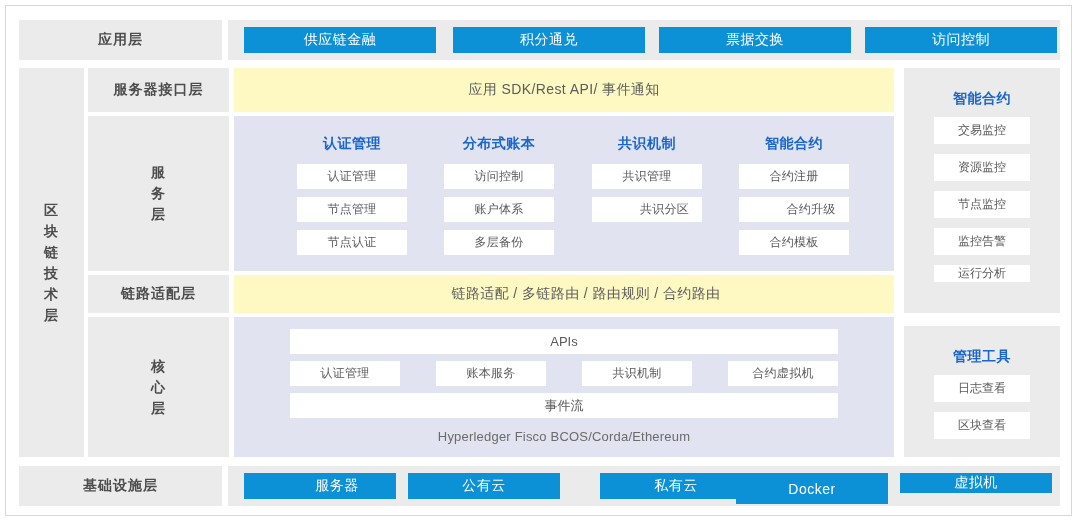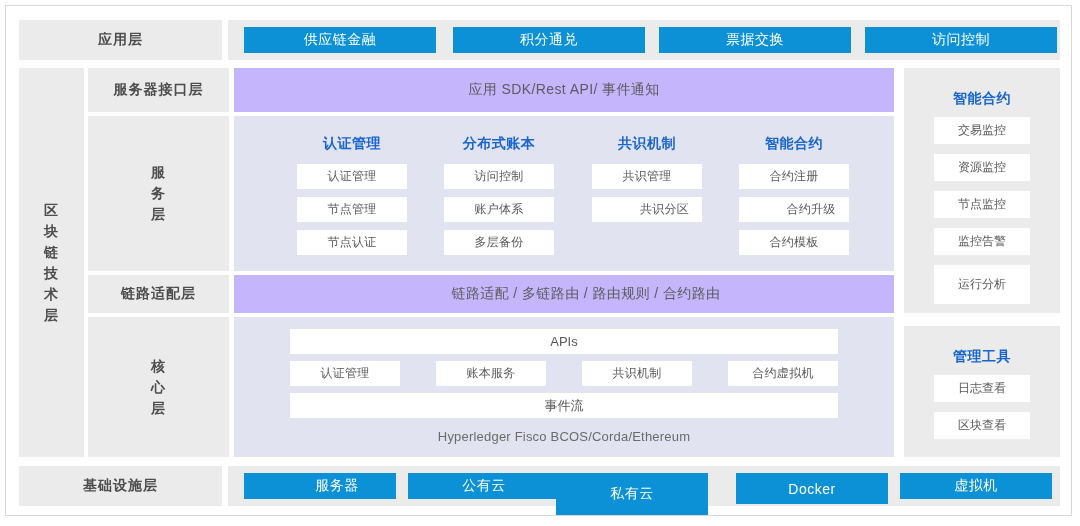--- a/index.html
+++ b/index.html
@@ -45,21 +45,21 @@
     position:absolute;box-sizing:border-box;
     background:#0d91d6;
     color:#ffffff;font-size:14px;
     display:flex;align-items:center;justify-content:center;
     letter-spacing:.5px;
   }
 
   
   .strip{
     position:absolute;box-sizing:border-box;
-    background:#c4b5fd;
+    background:#fef9c3;
     display:flex;align-items:center;justify-content:center;
     color:#5c5c5c;font-size:14px;letter-spacing:.4px;
   }
 
   
   .colhead{
     position:absolute;
     color:#1a66cc;font-size:14px;font-weight:bold;
     text-align:center;letter-spacing:.5px;
     display:flex;align-items:center;justify-content:center;
@@ -167,34 +167,34 @@
       <div class="footnote" style="left:0;top:108px;height:22px;">Hyperledger Fisco BCOS/Corda/Ethereum</div>
     </div>
 
     <div class="panel" style="left:898px;top:62px;width:156px;height:245px;">
       <div class="paneltitle" style="top:22px;">智能合约</div>
 
       <div class="pcard" style="left:30px;top:49px;width:96px;height:27px;">交易监控</div>
       <div class="pcard" style="left:30px;top:86px;width:96px;height:27px;">资源监控</div>
       <div class="pcard" style="left:30px;top:123px;width:96px;height:27px;">节点监控</div>
       <div class="pcard" style="left:30px;top:160px;width:96px;height:27px;">监控告警</div>
-      <div class="pcard" style="left:30px;top:197px;width:96px;height:39px;">运行分析</div>
+      <div class="pcard" style="left:30px;top:197px;width:96px;height:17px;">运行分析</div>
     </div>
 
     <div class="panel" style="left:898px;top:320px;width:156px;height:131px;">
       <div class="paneltitle" style="top:22px;">管理工具</div>
 
       <div class="pcard" style="left:30px;top:49px;width:96px;height:27px;">日志查看</div>
       <div class="pcard" style="left:30px;top:86px;width:96px;height:27px;">区块查看</div>
     </div>
 
     <div class="box gray hlabel" style="left:13px;top:460px;width:203px;height:40px;">基础设施层</div>
 
     <div class="box gray" style="left:222px;top:460px;width:832px;height:40px;"></div>
 
     <div class="bluebar" style="left:238px;top:467px;width:152px;height:26px;padding-left:34px;">服务器</div>
     <div class="bluebar" style="left:402px;top:467px;width:152px;height:26px;">公有云</div>
-    <div class="bluebar" style="left:550px;top:467px;width:152px;height:42px;">私有云</div>
+    <div class="bluebar" style="left:594px;top:467px;width:152px;height:26px;">私有云</div>
     <div class="bluebar" style="left:730px;top:467px;width:152px;height:31px;">Docker</div>
-    <div class="bluebar" style="left:894px;top:467px;width:152px;height:26px;">虚拟机</div>
+    <div class="bluebar" style="left:894px;top:467px;width:152px;height:20px;">虚拟机</div>
 
   </div>
 </div>
 
 </body></html>

